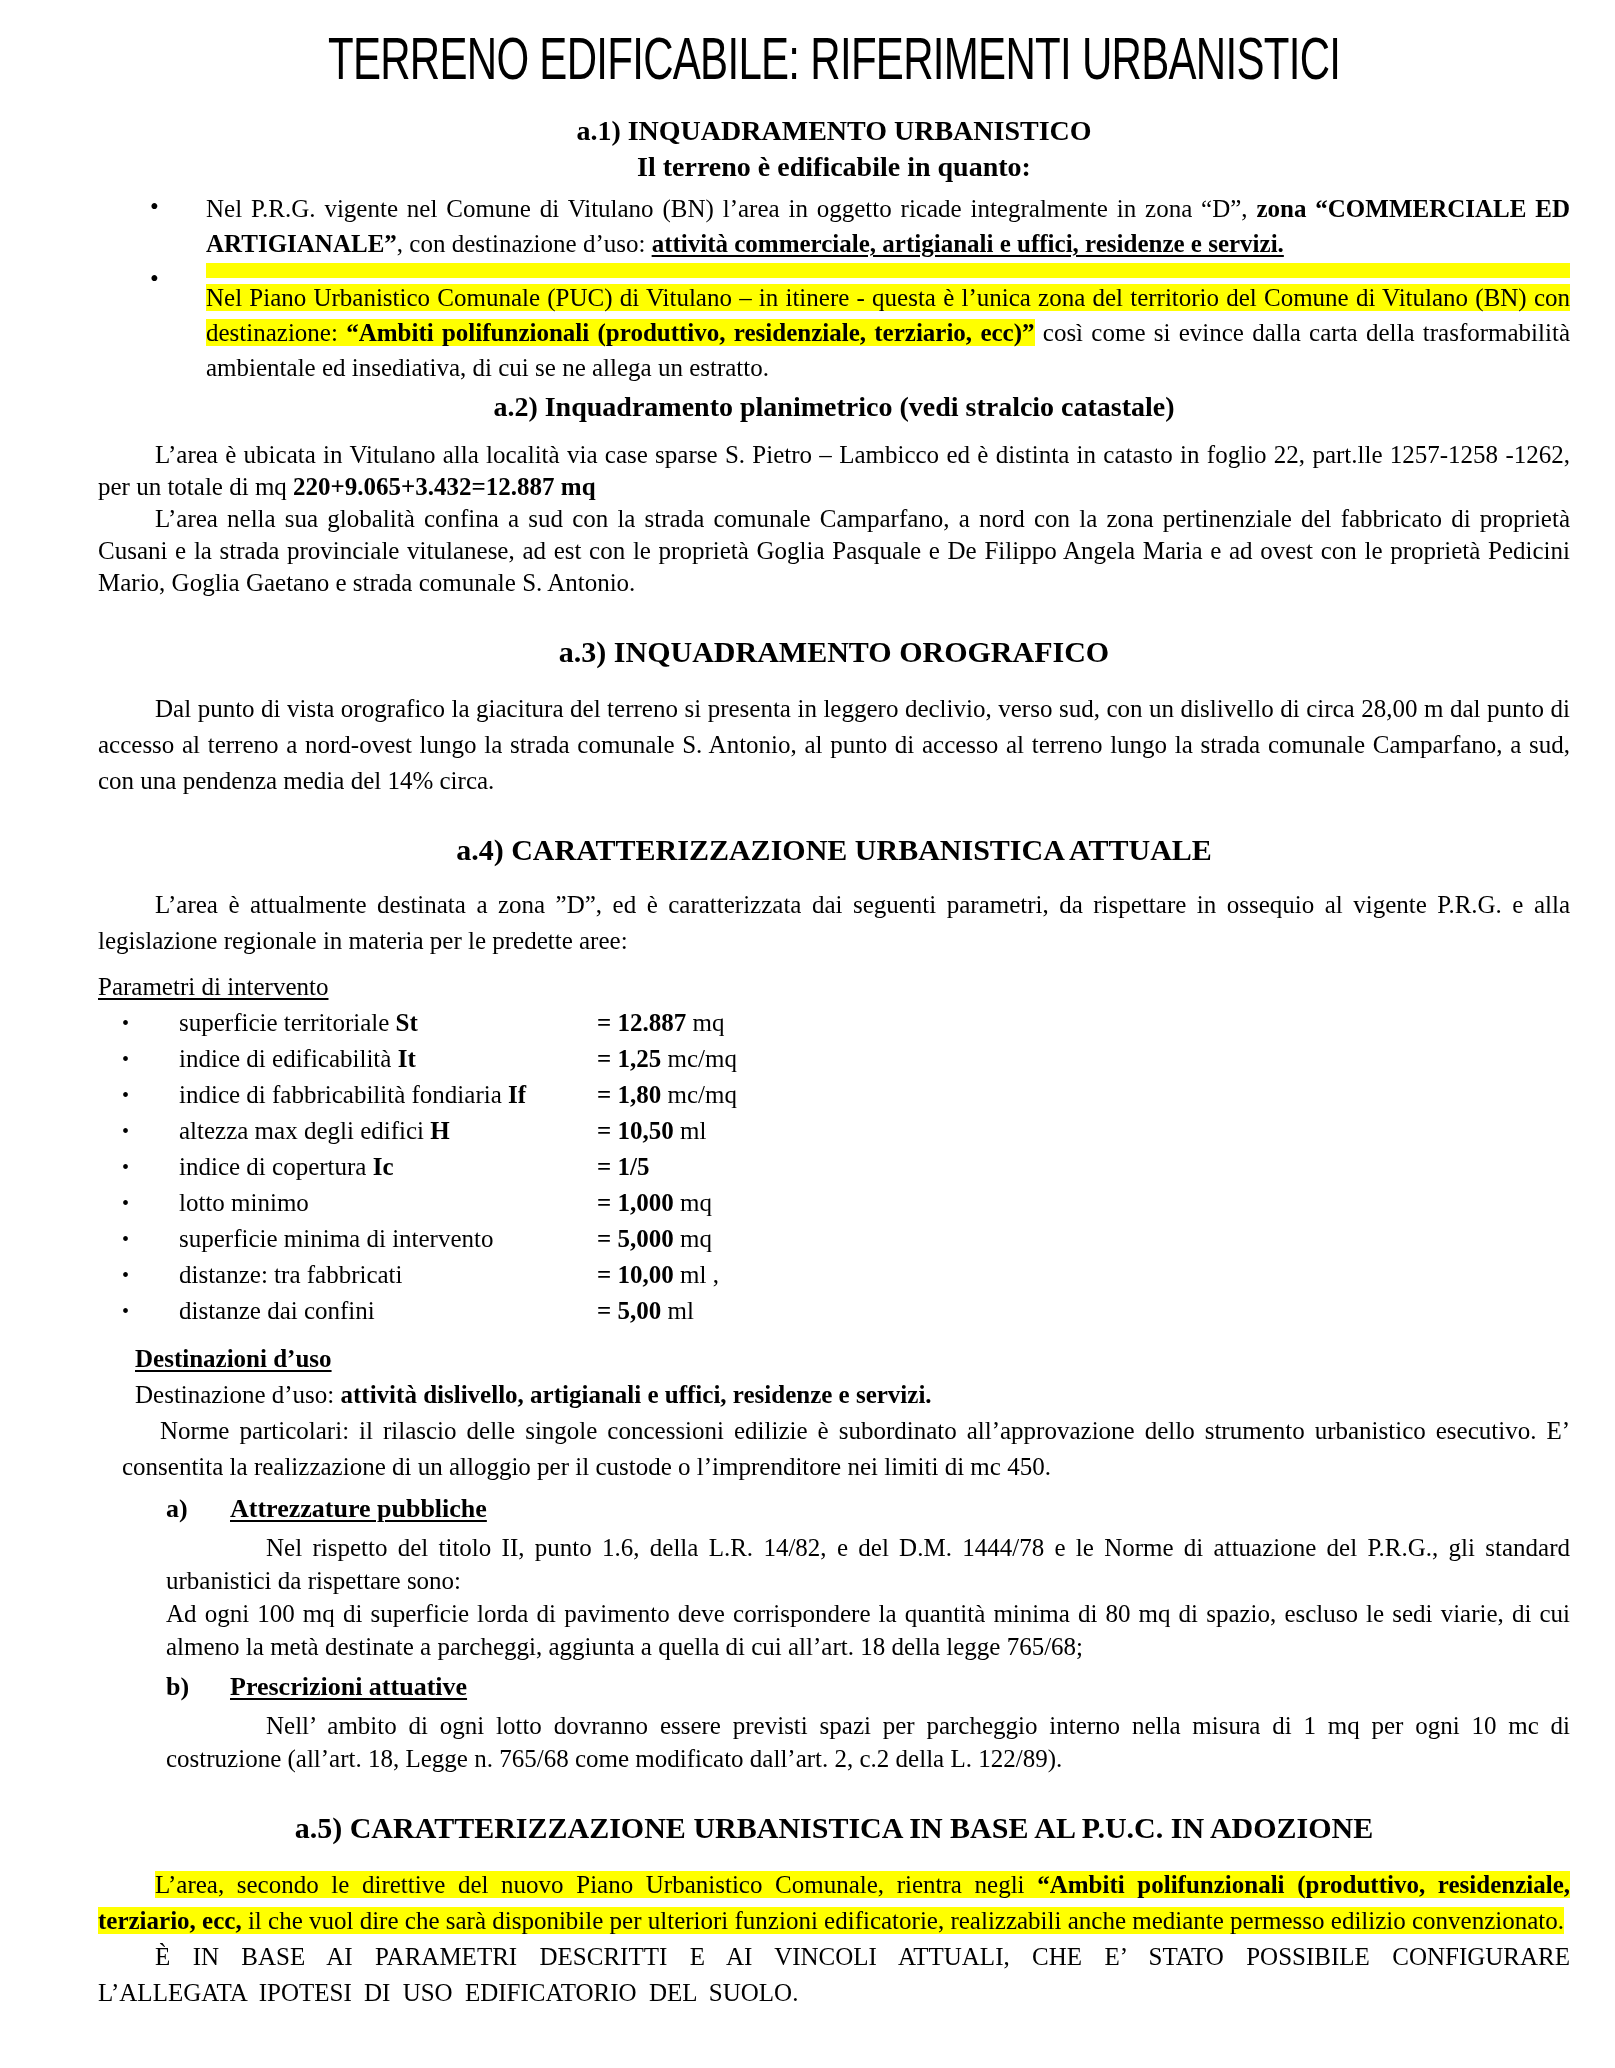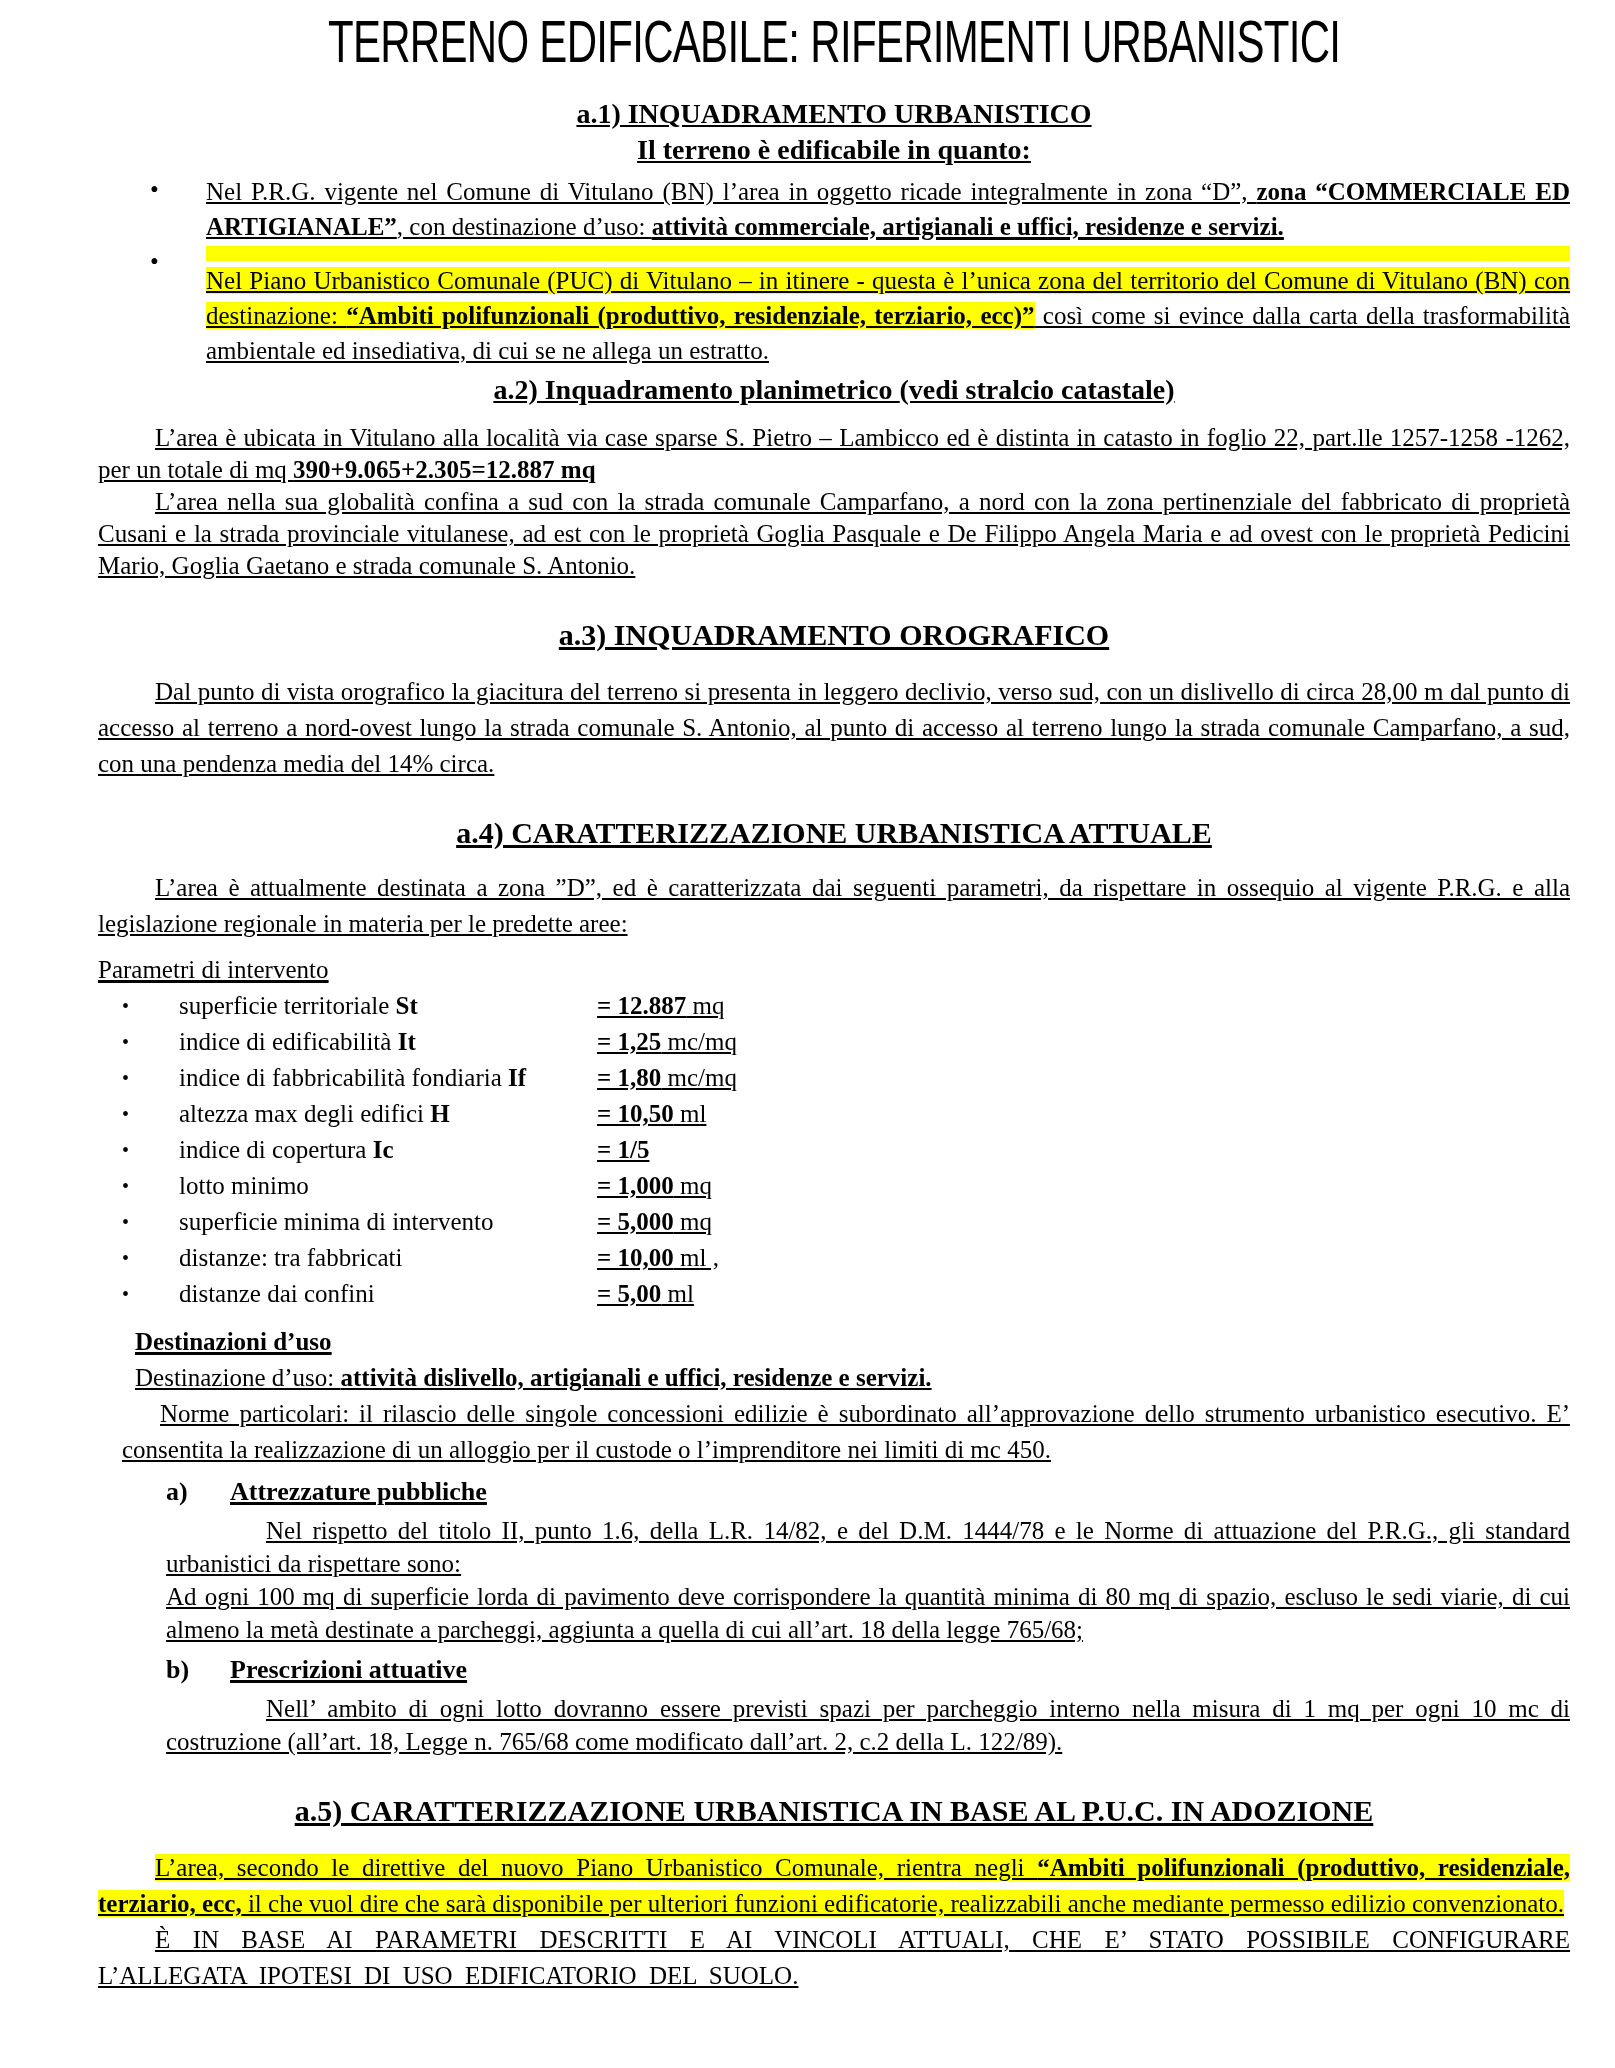--- a/index.html
+++ b/index.html
@@ -3,21 +3,21 @@
 <meta charset="utf-8">
 <style>
   html, body {
     margin: 0; padding: 0;
     width: 1615px; height: 2068px;
     overflow: hidden;
     background: #ffffff;
     color: #000000;
     font-family: "Liberation Serif", serif;
   }
-  .page { padding: 4px 45px 0 98px; text-decoration: underline; }
+  .page { padding: 21px 45px 0 98px; }
 
   
   .title-wrap { text-align: center; margin: 6px 0 22px 0; }
   .title-inner {
     display: inline-block;
     font-family: "Liberation Sans", sans-serif;
     font-weight: 400;
     font-size: 60px;
     line-height: 64px;
     transform: scaleX(0.70);
@@ -87,21 +87,21 @@
       <div class="bullet" data-name="bullet-prg">
         <span class="bmark" data-name="bullet-marker">•</span>
         <div class="bcontent" data-name="bullet-text"><span class="seg" data-name="text-segment">Nel P.R.G. vigente nel Comune di Vitulano (BN) l’area in oggetto ricade integralmente in zona “D”, </span><span class="seg b" data-name="text-segment">zona “COMMERCIALE ED ARTIGIANALE”</span><span class="seg" data-name="text-segment">, con destinazione d’uso: </span><span class="seg b u" data-name="text-segment">attività commerciale, artigianali e uffici, residenze e servizi.</span></div>
       </div>
       <div class="bullet" data-name="bullet-puc">
         <div class="hlgap" data-name="highlight-gap"></div>
         <span class="bmark" data-name="bullet-marker">•</span>
         <div class="bcontent" data-name="bullet-text"><span class="seg hl" data-name="text-segment">Nel Piano Urbanistico Comunale (PUC) di Vitulano – in itinere - questa è l’unica zona del territorio del Comune di Vitulano (BN) con destinazione: </span><span class="seg b hl" data-name="text-segment">“Ambiti polifunzionali (produttivo, residenziale, terziario, ecc)”</span><span class="seg" data-name="text-segment"> così come si evince dalla carta della trasformabilità ambientale ed insediativa, di cui se ne allega un estratto.</span></div>
       </div>
       <div class="h-sm" data-name="heading-a2"><span class="seg b" data-name="text-segment">a.2) Inquadramento planimetrico </span><span class="seg" data-name="text-segment">(vedi stralcio catastale)</span></div>
-      <div class="para" data-name="para-ubicazione"><span class="seg" data-name="text-segment">L’area è ubicata in Vitulano alla località via case sparse S. Pietro – Lambicco ed è distinta in catasto in foglio 22, part.lle 1257-1258 -1262, per un totale di mq </span><span class="seg b" data-name="text-segment">390+9.065+2.305=12.887 mq</span></div>
+      <div class="para" data-name="para-ubicazione"><span class="seg" data-name="text-segment">L’area è ubicata in Vitulano alla località via case sparse S. Pietro – Lambicco ed è distinta in catasto in foglio 22, part.lle 1257-1258 -1262, per un totale di mq </span><span class="seg b" data-name="text-segment">220+9.065+3.432=12.887 mq</span></div>
       <div class="para" data-name="para-confini"><span class="seg" data-name="text-segment">L’area nella sua globalità confina a sud con la strada comunale Camparfano, a nord con la zona pertinenziale del fabbricato di proprietà Cusani e la strada provinciale vitulanese, ad est con le proprietà Goglia Pasquale e De Filippo Angela Maria e ad ovest con le proprietà Pedicini Mario, Goglia Gaetano e strada comunale S. Antonio.</span></div>
       <div class="h-lg" data-name="heading-a3"><span class="seg b" data-name="text-segment">a.3) INQUADRAMENTO OROGRAFICO</span></div>
       <div class="para" data-name="para-orografia"><span class="seg" data-name="text-segment">Dal punto di vista orografico la giacitura del terreno si presenta in leggero declivio, verso sud, con un dislivello di circa 28,00 m dal punto di accesso al terreno a nord-ovest lungo la strada comunale S. Antonio, al punto di accesso al terreno lungo la strada comunale Camparfano, a sud, con una pendenza media del 14% circa.</span></div>
       <div class="h-lg" data-name="heading-a4"><span class="seg b" data-name="text-segment">a.4) CARATTERIZZAZIONE URBANISTICA ATTUALE</span></div>
       <div class="para" data-name="para-parametri-intro"><span class="seg" data-name="text-segment">L’area è attualmente destinata a zona ”D”, ed è caratterizzata dai seguenti parametri, da rispettare in ossequio al vigente P.R.G. e alla legislazione regionale in materia per le predette aree:</span></div>
       <div class="para" data-name="label-parametri"><span class="seg u" data-name="text-segment">Parametri di intervento</span></div>
       <div class="param" data-name="param-st"><span class="bmark" data-name="bullet-marker">•</span><span class="plabel" data-name="param-label"><span class="seg" data-name="text-segment">superficie territoriale </span><span class="seg b" data-name="text-segment">St</span></span><span class="pvalue" data-name="param-value"><span class="seg b" data-name="text-segment">= 12.887</span><span class="seg" data-name="text-segment"> mq</span></span></div>
       <div class="param" data-name="param-it"><span class="bmark" data-name="bullet-marker">•</span><span class="plabel" data-name="param-label"><span class="seg" data-name="text-segment">indice di edificabilità </span><span class="seg b" data-name="text-segment">It</span></span><span class="pvalue" data-name="param-value"><span class="seg b" data-name="text-segment">= 1,25</span><span class="seg" data-name="text-segment"> mc/mq</span></span></div>
       <div class="param" data-name="param-if"><span class="bmark" data-name="bullet-marker">•</span><span class="plabel" data-name="param-label"><span class="seg" data-name="text-segment">indice di fabbricabilità fondiaria </span><span class="seg b" data-name="text-segment">If</span></span><span class="pvalue" data-name="param-value"><span class="seg b" data-name="text-segment">= 1,80</span><span class="seg" data-name="text-segment"> mc/mq</span></span></div>
       <div class="param" data-name="param-h"><span class="bmark" data-name="bullet-marker">•</span><span class="plabel" data-name="param-label"><span class="seg" data-name="text-segment">altezza max degli edifici </span><span class="seg b" data-name="text-segment">H</span></span><span class="pvalue" data-name="param-value"><span class="seg b" data-name="text-segment">= 10,50</span><span class="seg" data-name="text-segment"> ml</span></span></div>

